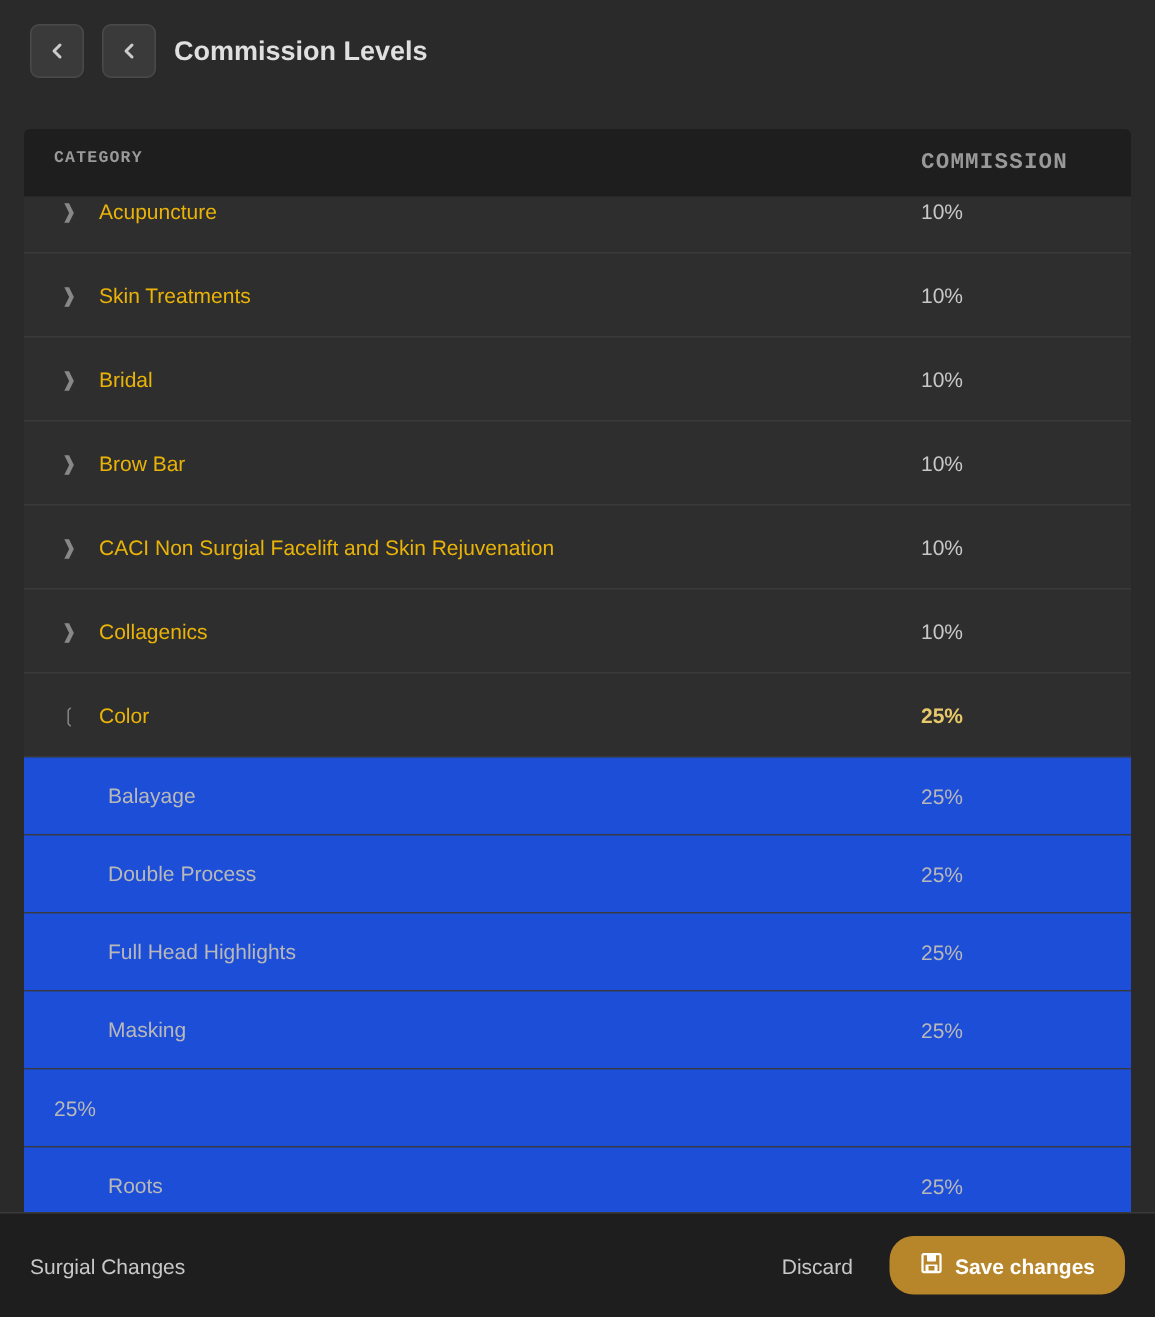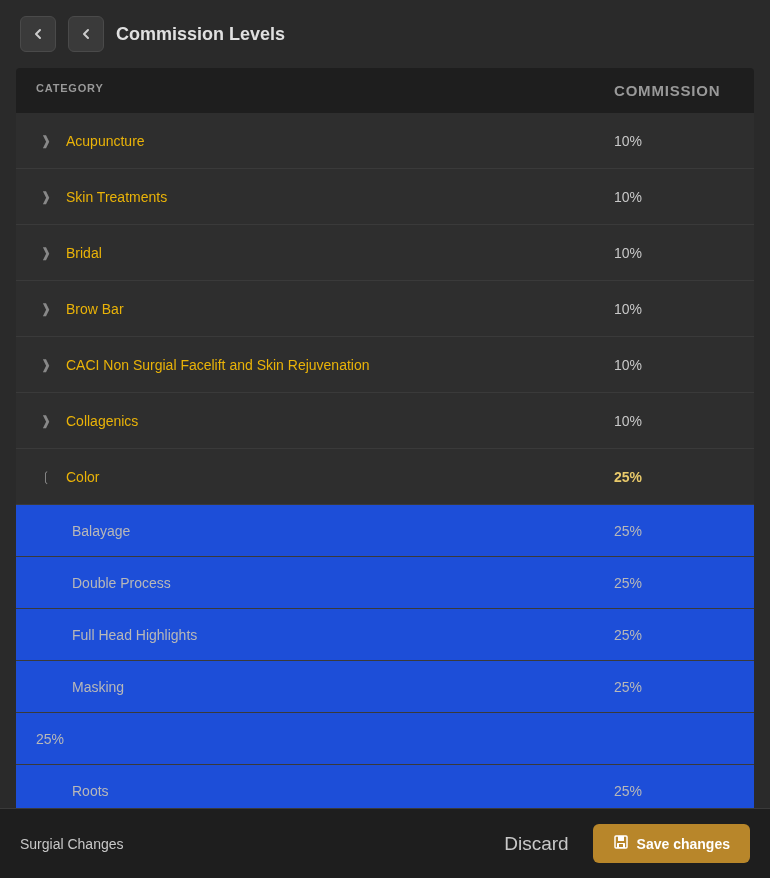--- a/index.html
+++ b/index.html
@@ -82,22 +82,23 @@
     .table-container::-webkit-scrollbar-thumb {
       background: #555;
       border-radius: 3px;
     }
 
     .table-header {
       display: flex;
       background: #1e1e1e;
       border-radius: 4px 4px 0 0;
       position: sticky;
-      top: 0;
+      top: 18px;
       z-index: 10;
+      font-family: Liberation Mono, monospace;
     }
 
     .col-category {
       flex: 1;
       padding: 14px 20px;
       font-size: 11px;
       font-weight: 700;
       color: #999;
       letter-spacing: 0.8px;
       text-transform: uppercase;
@@ -207,34 +208,34 @@
     .footer-actions {
       display: flex;
       gap: 12px;
       align-items: center;
     }
 
     .discard-btn {
       background: transparent;
       border: none;
       color: #c8c8c8;
-      font-size: 19px;
+      font-size: 14px;
       cursor: pointer;
       padding: 8px 12px;
     }
 
     .save-btn {
       background: #b8862a;
       border: none;
       color: #fff;
       font-size: 14px;
       font-weight: 600;
       cursor: pointer;
       padding: 10px 20px;
-      border-radius: 6px;
+      border-radius: 16px;
       display: flex;
       align-items: center;
       gap: 8px;
     }
 
     .save-icon {
       font-size: 14px;
     }
   </style>
 </head>

